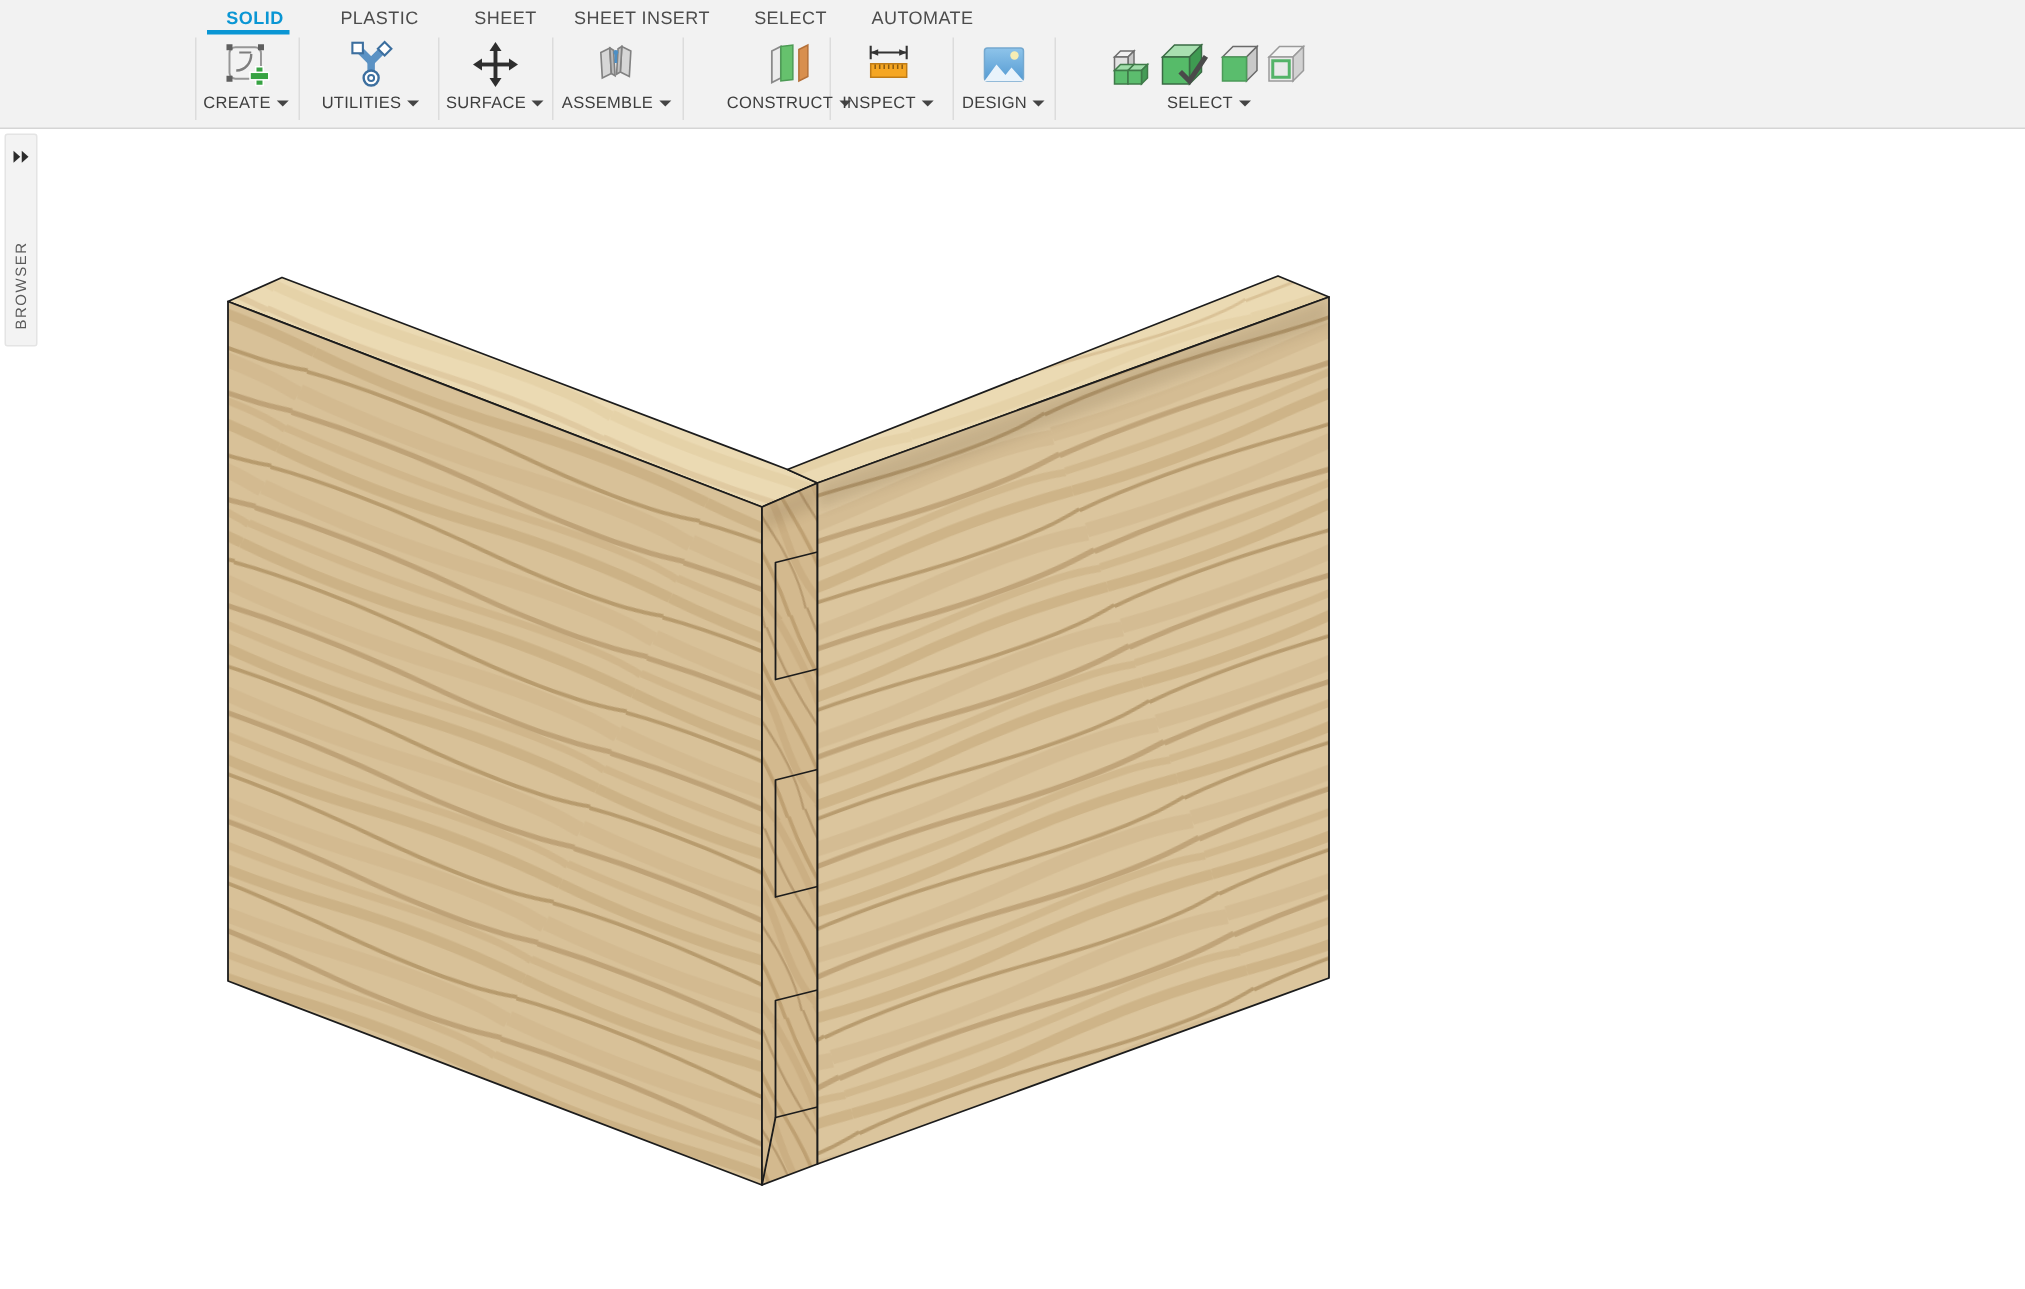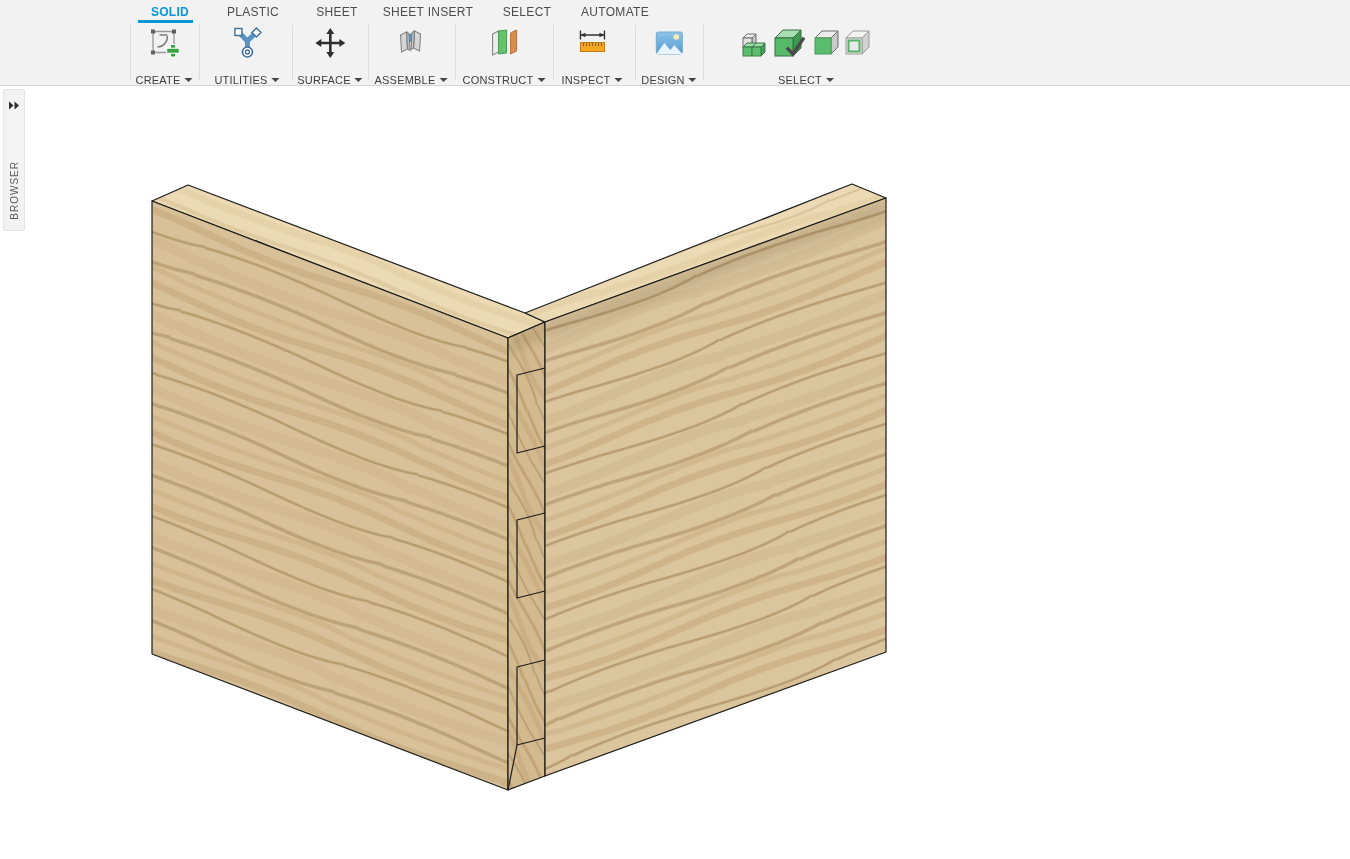--- a/index.html
+++ b/index.html
@@ -13,21 +13,21 @@
   .caret{display:inline-block;width:0;height:0;border-left:4px solid transparent;
     border-right:4px solid transparent;border-top:4.5px solid #444;}
   .tab{position:absolute;top:5px;transform:translateX(-50%);font-size:12px;color:#4c4c4c;
     letter-spacing:.3px;cursor:pointer;white-space:nowrap;}
   .tab.active{color:#0a96d4;font-weight:bold;}
   .tab-underline{position:absolute;left:138px;top:20px;width:55px;height:3px;background:#0a96d4;}
   .vdiv{position:absolute;top:25px;height:55px;width:1px;background:#dcdcdc;}
   .group{position:absolute;top:24px;transform:translateX(-50%);display:flex;flex-direction:column;
     align-items:center;cursor:pointer;}
   .group .ic{height:38px;display:flex;align-items:center;justify-content:center;gap:0;}
-  .group .lbl{margin-top:12px;font-size:11px;color:#3e3e3e;white-space:nowrap;display:flex;
+  .group .lbl{margin-top:1px;font-size:11px;color:#3e3e3e;white-space:nowrap;display:flex;
     align-items:center;gap:4px;letter-spacing:.2px;}
   .select-row{display:flex;align-items:center;gap:8px;}
   .browser{position:absolute;left:3px;top:89px;width:22px;height:142px;background:#f3f3f3;
     border:1px solid #e4e4e4;border-radius:2px;box-sizing:border-box;z-index:4;}
   .browser .expand{position:absolute;left:4px;top:6px;cursor:pointer;}
   .browser .vtext{position:absolute;left:50%;bottom:10px;transform:translateX(-50%) ;
     writing-mode:vertical-rl;text-orientation:mixed;}
   .browser .vtext span{display:inline-block;transform:rotate(180deg);font-size:10px;color:#5a5a5a;
     letter-spacing:1px;}
   .viewport{position:absolute;left:0;top:86px;width:1350px;height:773px;background:#ffffff;}
@@ -128,21 +128,21 @@
         <line x1="17" y1="10" x2="17" y2="16" stroke="#4d8fc4" stroke-width="1.8"></line>
         <circle cx="17" cy="9" r="1.6" fill="#4d8fc4"></circle>
       </svg>
     </div>
     <div class="lbl">
       <span>ASSEMBLE</span>
         <i class="caret"></i>
     </div>
   </div>
 
-  <div class="group" style="left:504px">
+  <div class="group" style="left:526px">
     <div class="ic">
       <svg width="36" height="34" viewBox="0 0 36 34">
         <polygon points="7,8 13,5 13,26 7,29" fill="#ececec" stroke="#8a8a8a" stroke-width="1.2"></polygon>
         <polygon points="13,5 21,4 21,27 13,28" fill="#66c16d" stroke="#4d9b55" stroke-width="1"></polygon>
         <polygon points="25,7 31,4 31,25 25,28" fill="#d88f4e" stroke="#b5713a" stroke-width="1"></polygon>
       </svg>
     </div>
     <div class="lbl">
       <span>CONSTRUCT</span>
         <i class="caret"></i>

